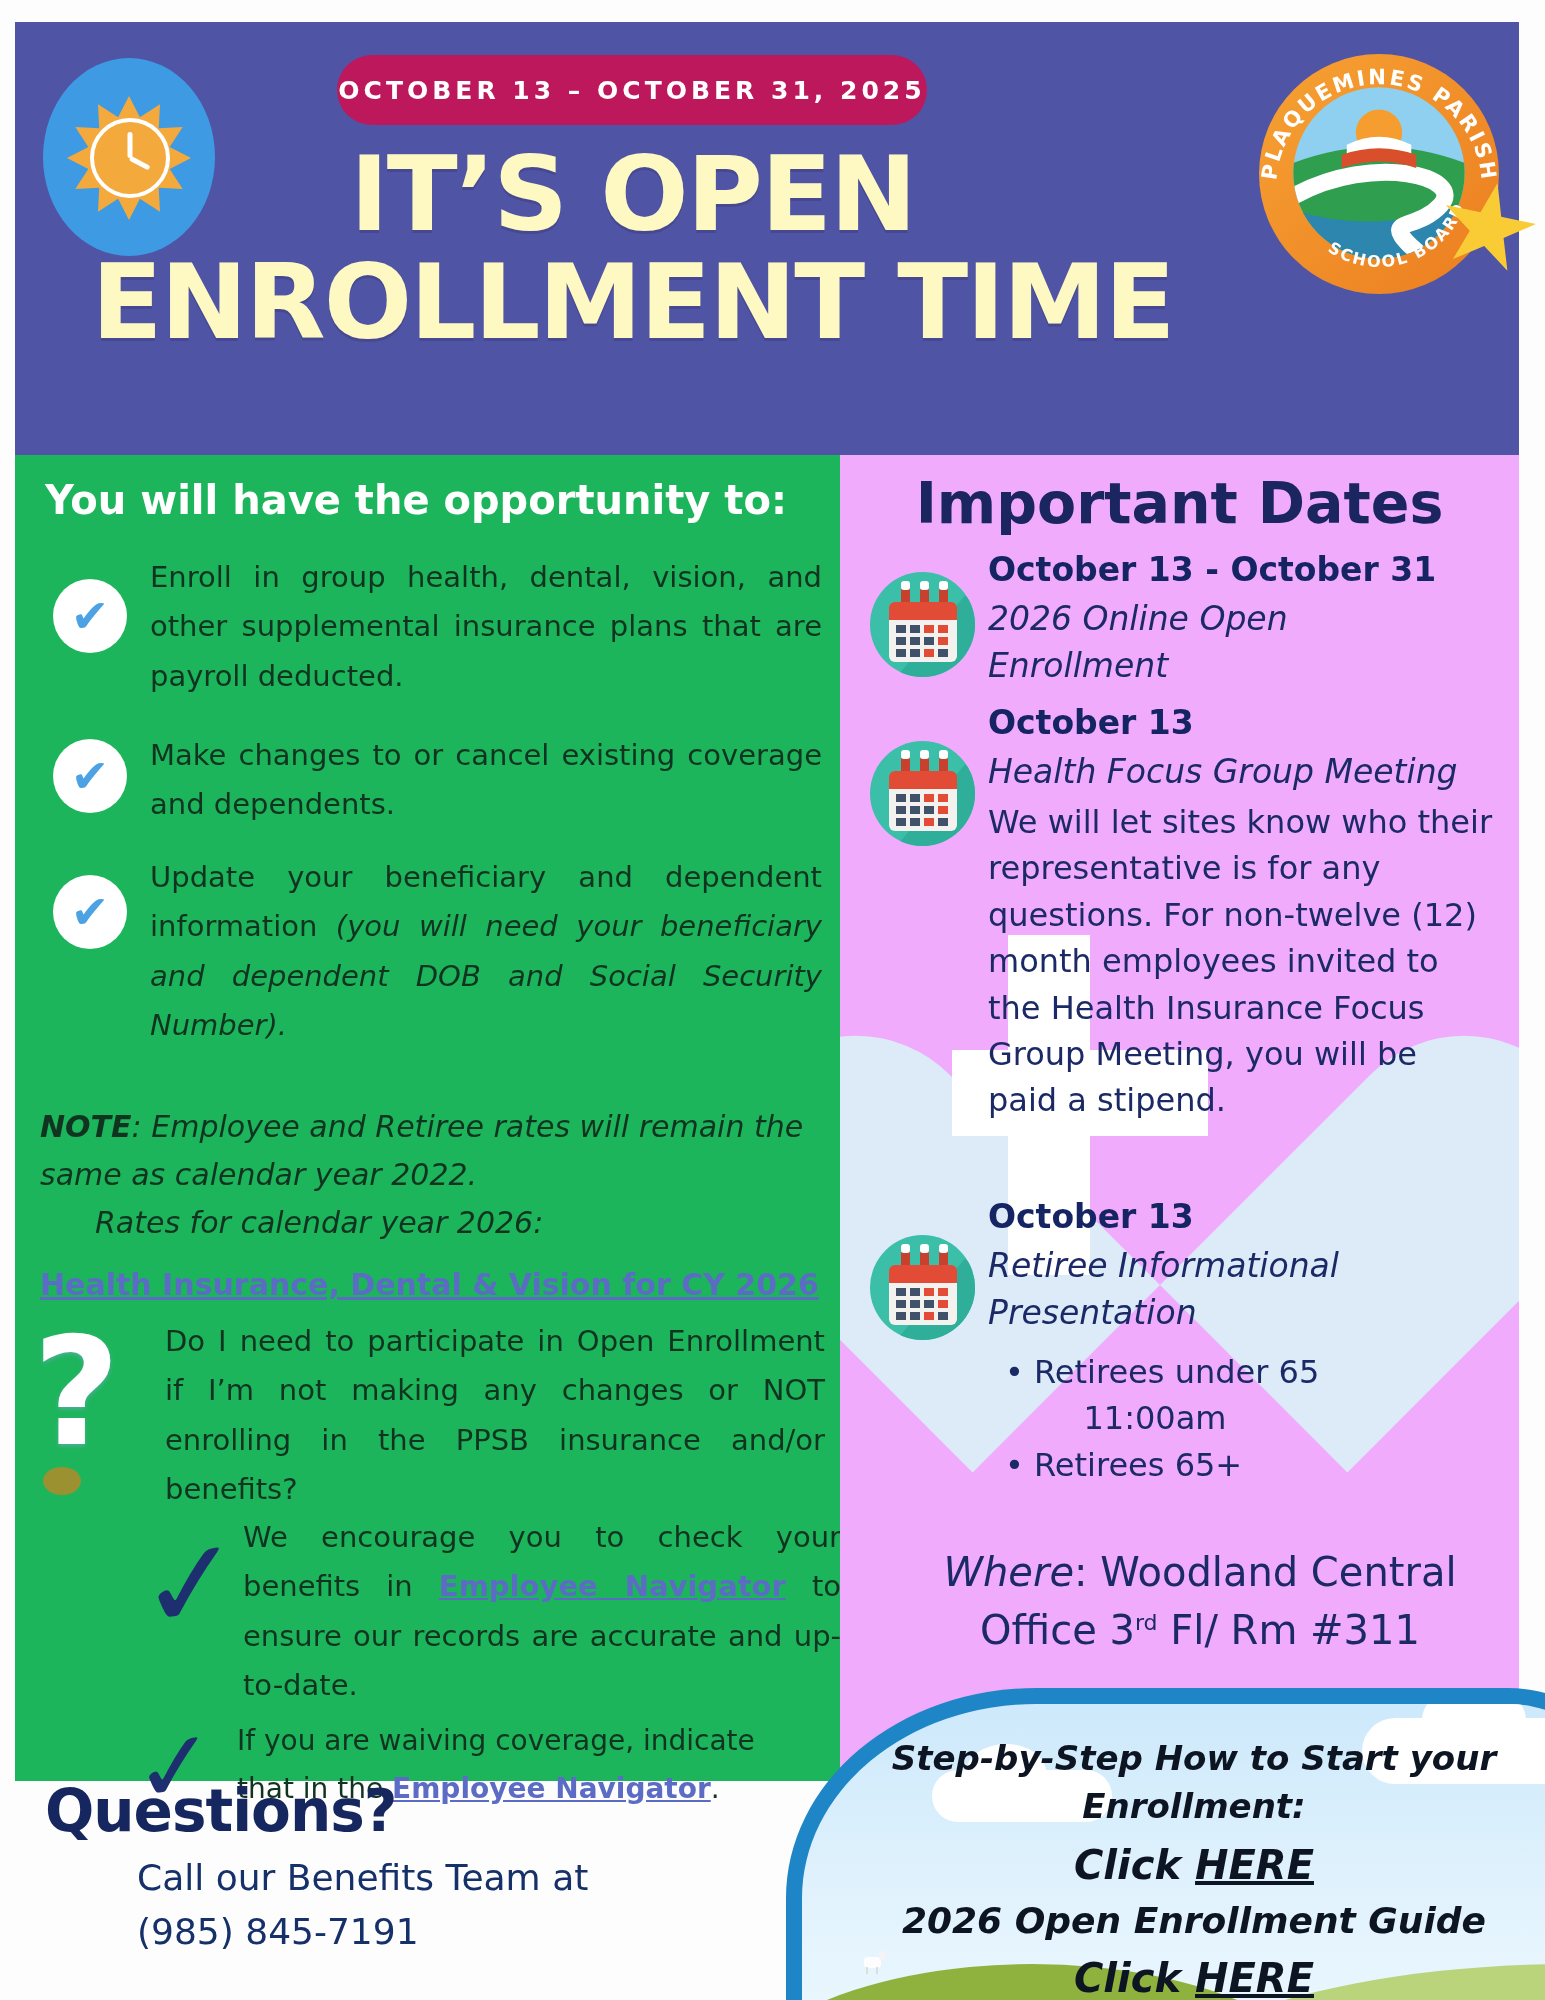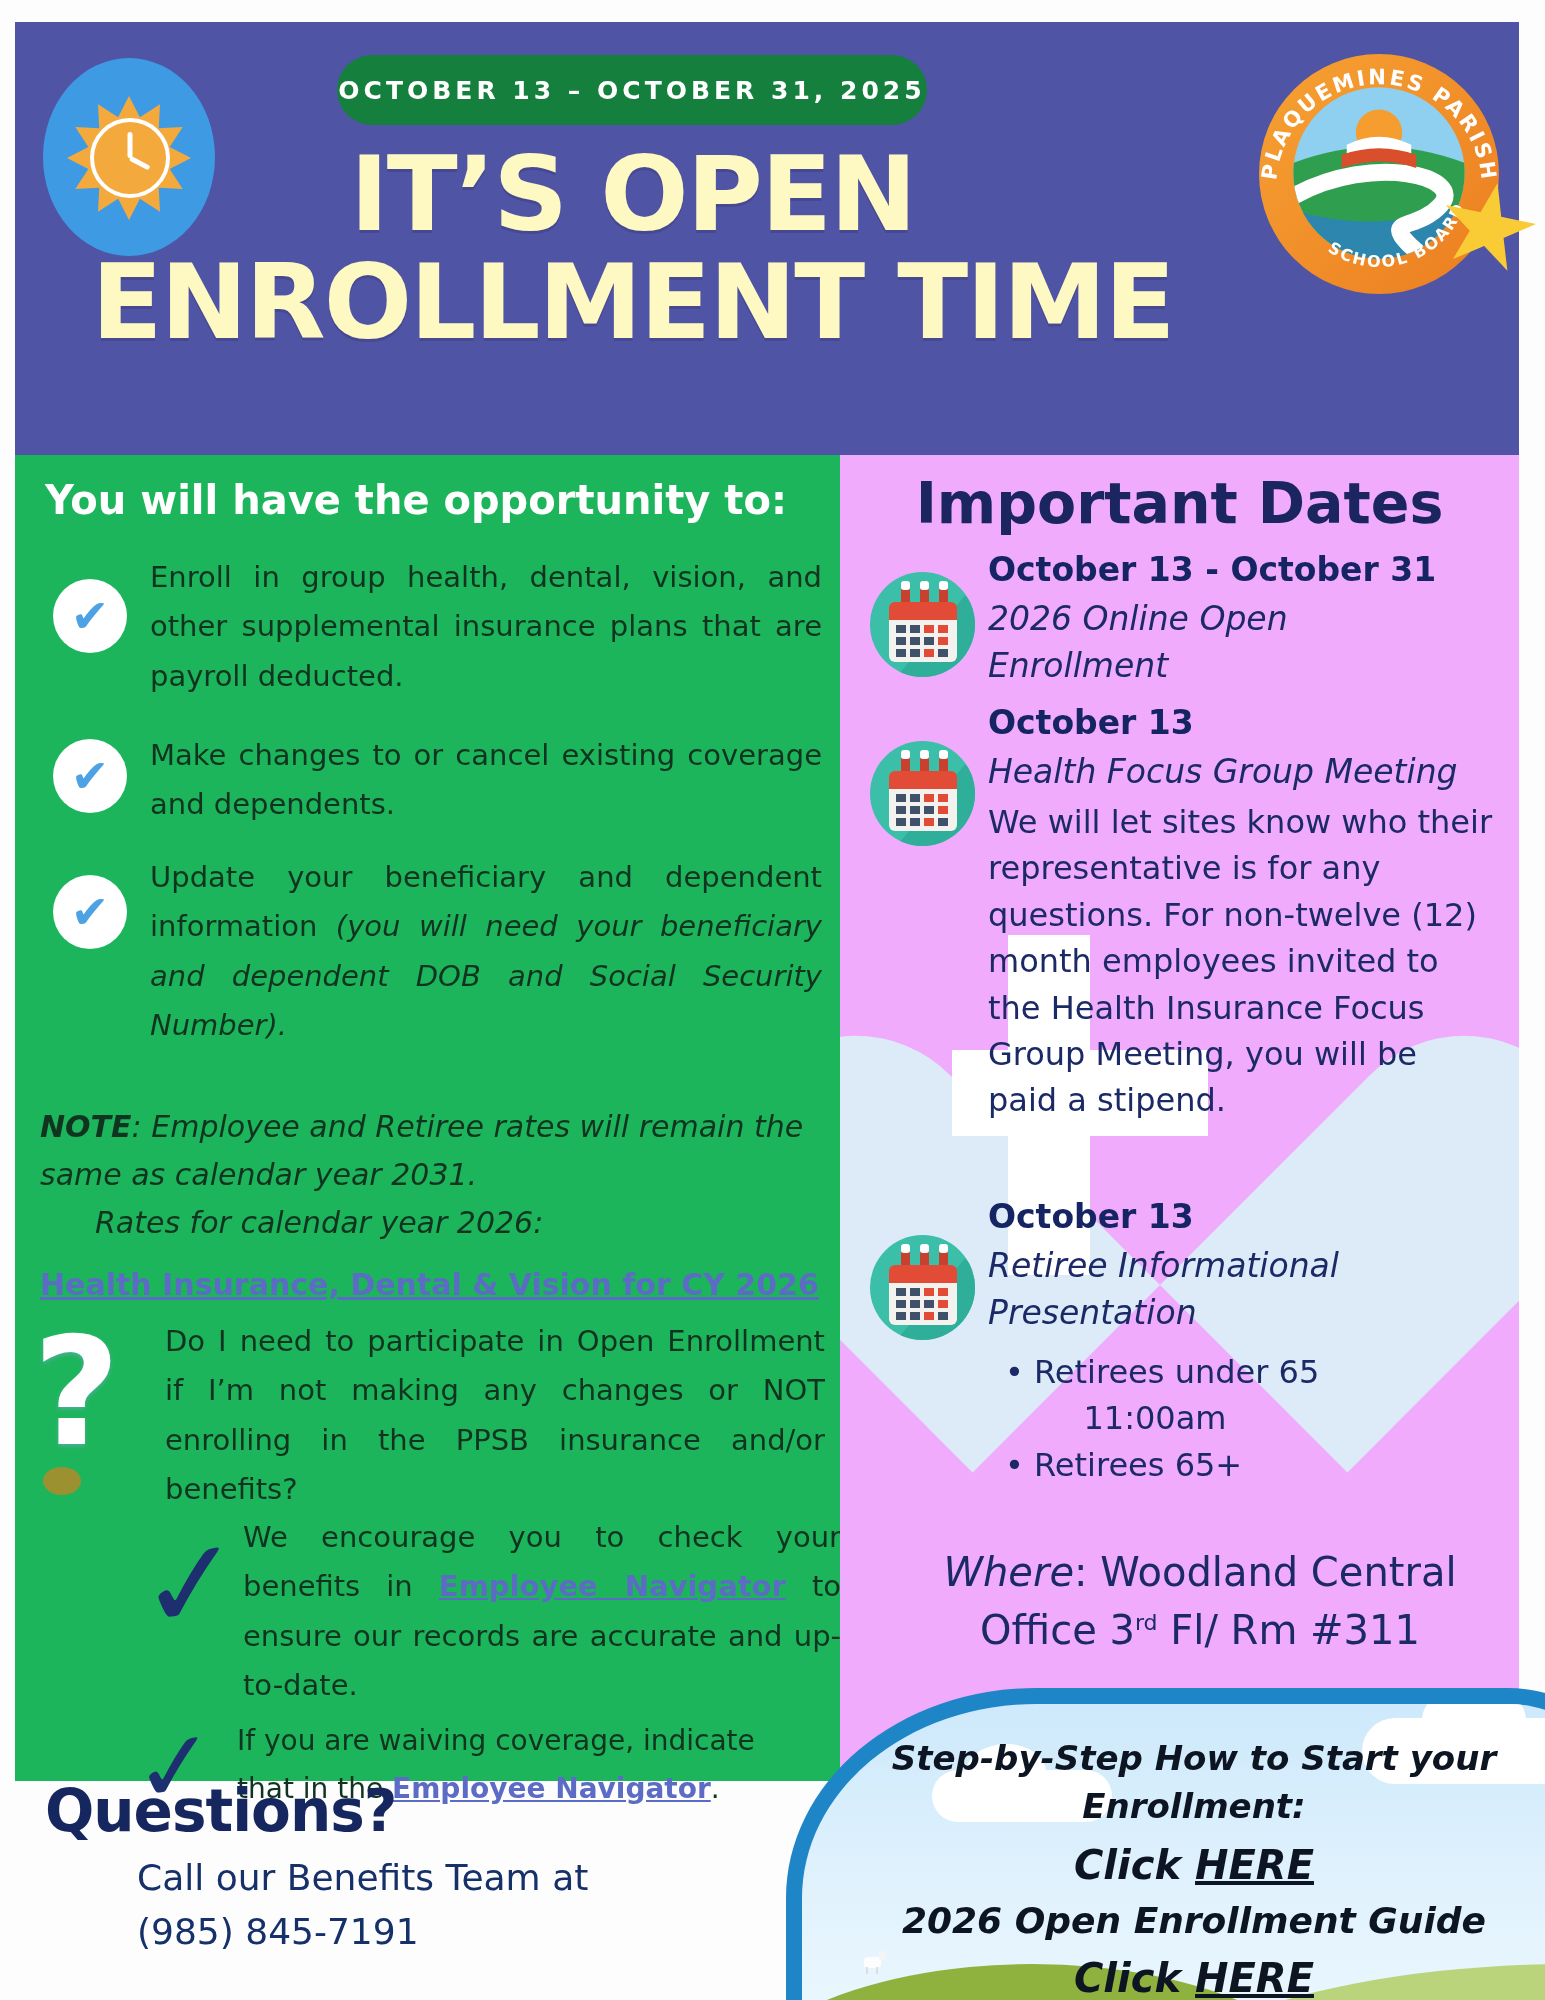--- a/index.html
+++ b/index.html
@@ -7,21 +7,21 @@
         font-family:"DejaVu Sans","Liberation Sans",sans-serif;}
   
   .hdr{position:absolute;left:15px;top:22px;width:1504px;height:433px;background:#5054a4;}
   .sun-badge{position:absolute;left:28px;top:36px;width:172px;height:198px;border-radius:50%;background:#3f9ae4;}
   .sun{position:absolute;left:24px;top:38px;width:124px;height:124px;background:#f3a93c;
        clip-path:polygon(50% 0%,58.8% 17.2%,75% 6.7%,74% 26%,93.3% 25%,82.8% 41.2%,100% 50%,82.8% 58.8%,93.3% 75%,74% 74%,75% 93.3%,58.8% 82.8%,50% 100%,41.2% 82.8%,25% 93.3%,26% 74%,6.7% 75%,17.2% 58.8%,0% 50%,17.2% 41.2%,6.7% 25%,26% 26%,25% 6.7%,41.2% 17.2%);}
   .clock{position:absolute;left:47px;top:60px;width:72px;height:72px;border:4px solid #fff;border-radius:50%;}
   .hand{position:absolute;left:50%;bottom:50%;width:5px;background:#fff;transform-origin:50% 100%;border-radius:3px;}
   .hand.min{height:26px;transform:translateX(-50%) rotate(0deg);}
   .hand.hour{height:22px;transform:translateX(-50%) rotate(118deg);}
-  .pill{position:absolute;left:322px;top:33px;width:590px;height:70px;border-radius:36px;background:#15803d;
+  .pill{position:absolute;left:322px;top:33px;width:590px;height:70px;border-radius:36px;background:#be185d;
         display:flex;align-items:center;justify-content:center;}
   .pill span{color:#fff;font-weight:bold;font-size:25px;letter-spacing:4px;}
   .title{position:absolute;left:0;top:118px;width:1235px;text-align:center;color:#fef9c3;
          font-weight:800;font-size:104px;line-height:1.04;letter-spacing:-2px;
          text-shadow:0 3px 0 rgba(40,40,90,.25);}
   .logo-wrap{position:absolute;left:1238px;top:26px;width:252px;height:252px;}
   .star{position:absolute;left:1440px;top:182px;width:96px;height:92px;background:#f9cb35;transform:rotate(12deg);
         clip-path:polygon(50% 0%,61% 35%,98% 35%,68% 57%,79% 91%,50% 70%,21% 91%,32% 57%,2% 35%,39% 35%);z-index:4;}
   
   .green{position:absolute;left:15px;top:455px;width:825px;height:1326px;background:#1db55b;color:#113421;}
@@ -157,21 +157,21 @@
       <div class="chk" style="top:8px;">✔</div>
       <div class="g-text" style="top:0;"><span>Make changes to or cancel existing coverage and dependents.</span><i></i></div>
     </div>
 
     <div class="g-row" style="top:398px;">
       <div class="chk" style="top:22px;">✔</div>
       <div class="g-text" style="top:0;"><span>Update your beneficiary and dependent information </span><i>(you will need your beneficiary and dependent DOB and Social Security Number).</i></div>
     </div>
 
     <div class="g-note" style="top:648px;">
-      <b>NOTE</b><span>: Employee and Retiree rates will remain the same as calendar year 2031.</span>
+      <b>NOTE</b><span>: Employee and Retiree rates will remain the same as calendar year 2022.</span>
       <span class="indent">Rates for calendar year 2026:</span>
     </div>
 
     <div class="g-link-line" style="top:812px;">
       <a class="glink">Health Insurance, Dental &amp; Vision for CY 2026</a>
     </div>
 
     <div class="g-row" style="top:862px;">
       <div class="qmark" style="top:0;">?</div>
       <div class="qdot"></div>

